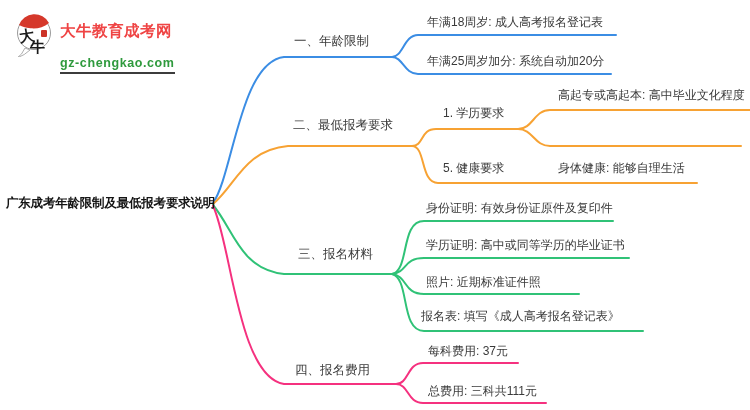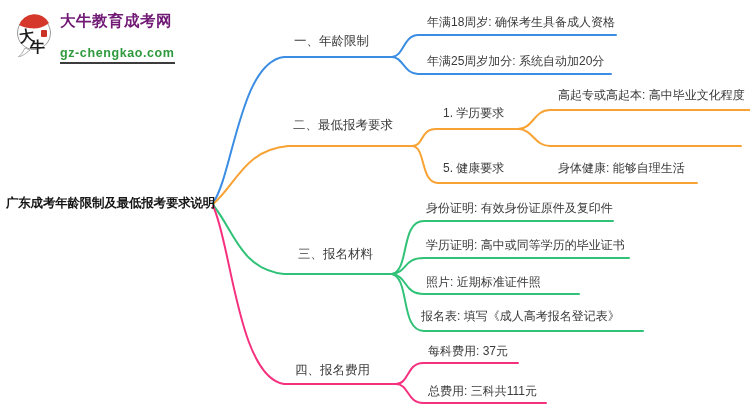--- a/index.html
+++ b/index.html
@@ -6,21 +6,21 @@
   body{background:#fff;font-family:"Liberation Sans","DejaVu Sans",sans-serif;}
   .canvas{position:relative;width:750px;height:410px;background:#fff;overflow:hidden;}
   .wires{position:absolute;left:0;top:0;width:750px;height:410px;}
   .wires path{fill:none;stroke-width:2;stroke-linecap:round;stroke-linejoin:round;}
   .node{position:absolute;white-space:nowrap;line-height:15px;}
   .root-label{font-size:12.5px;font-weight:bold;color:#141414;letter-spacing:-0.2px;}
   .branch-label{font-size:12.5px;color:#3a3a3a;}
   .leaf-label{font-size:12px;color:#3a3a3a;}
   .logo{position:absolute;left:14px;top:11px;display:flex;align-items:flex-start;}
   .logo-text{margin-left:4px;}
-  .logo-title{display:block;font-size:15.5px;font-weight:bold;color:#701a75;letter-spacing:0.5px;margin-top:0;}
+  .logo-title{display:block;font-size:15.5px;font-weight:bold;color:#ef4444;letter-spacing:0.5px;margin-top:10px;}
   .logo-url{display:inline-block;font-size:12.5px;font-weight:bold;color:#2f9a3d;letter-spacing:0.6px;margin-top:14px;padding-bottom:2px;border-bottom:2.5px solid #3c3c3c;}
 </style>
 </head>
 <body>
 
 <div class="canvas">
 
   <svg class="wires" viewBox="0 0 750 410" aria-hidden="true">
     <g stroke="#3b8de4">
       <path d="M213,203 C233,175 240,62 284,57 L392,57"></path>
@@ -59,21 +59,21 @@
     </svg>
     <div class="logo-text">
       <span class="logo-title">大牛教育成考网</span>
       <span class="logo-url">gz-chengkao.com</span>
     </div>
   </div>
 
   <div class="node root-label" style="left:6px;top:196px">广东成考年龄限制及最低报考要求说明</div>
 
   <div class="node branch-label" style="left:294px;top:34px">一、年龄限制</div>
-  <div class="node leaf-label" style="left:427px;top:15px">年满18周岁: 确保考生具备成人资格</div>
+  <div class="node leaf-label" style="left:427px;top:15px">年满18周岁: 成人高考报名登记表</div>
   <div class="node leaf-label" style="left:427px;top:54px">年满25周岁加分: 系统自动加20分</div>
 
   <div class="node branch-label" style="left:293px;top:118px">二、最低报考要求</div>
   <div class="node leaf-label" style="left:443px;top:106px">1. 学历要求</div>
   <div class="node leaf-label" style="left:558px;top:88px">高起专或高起本: 高中毕业文化程度</div>
   <div class="node leaf-label" style="left:443px;top:161px">5. 健康要求</div>
   <div class="node leaf-label" style="left:558px;top:161px">身体健康: 能够自理生活</div>
 
   <div class="node branch-label" style="left:298px;top:247px">三、报名材料</div>
   <div class="node leaf-label" style="left:426px;top:201px">身份证明: 有效身份证原件及复印件</div>

